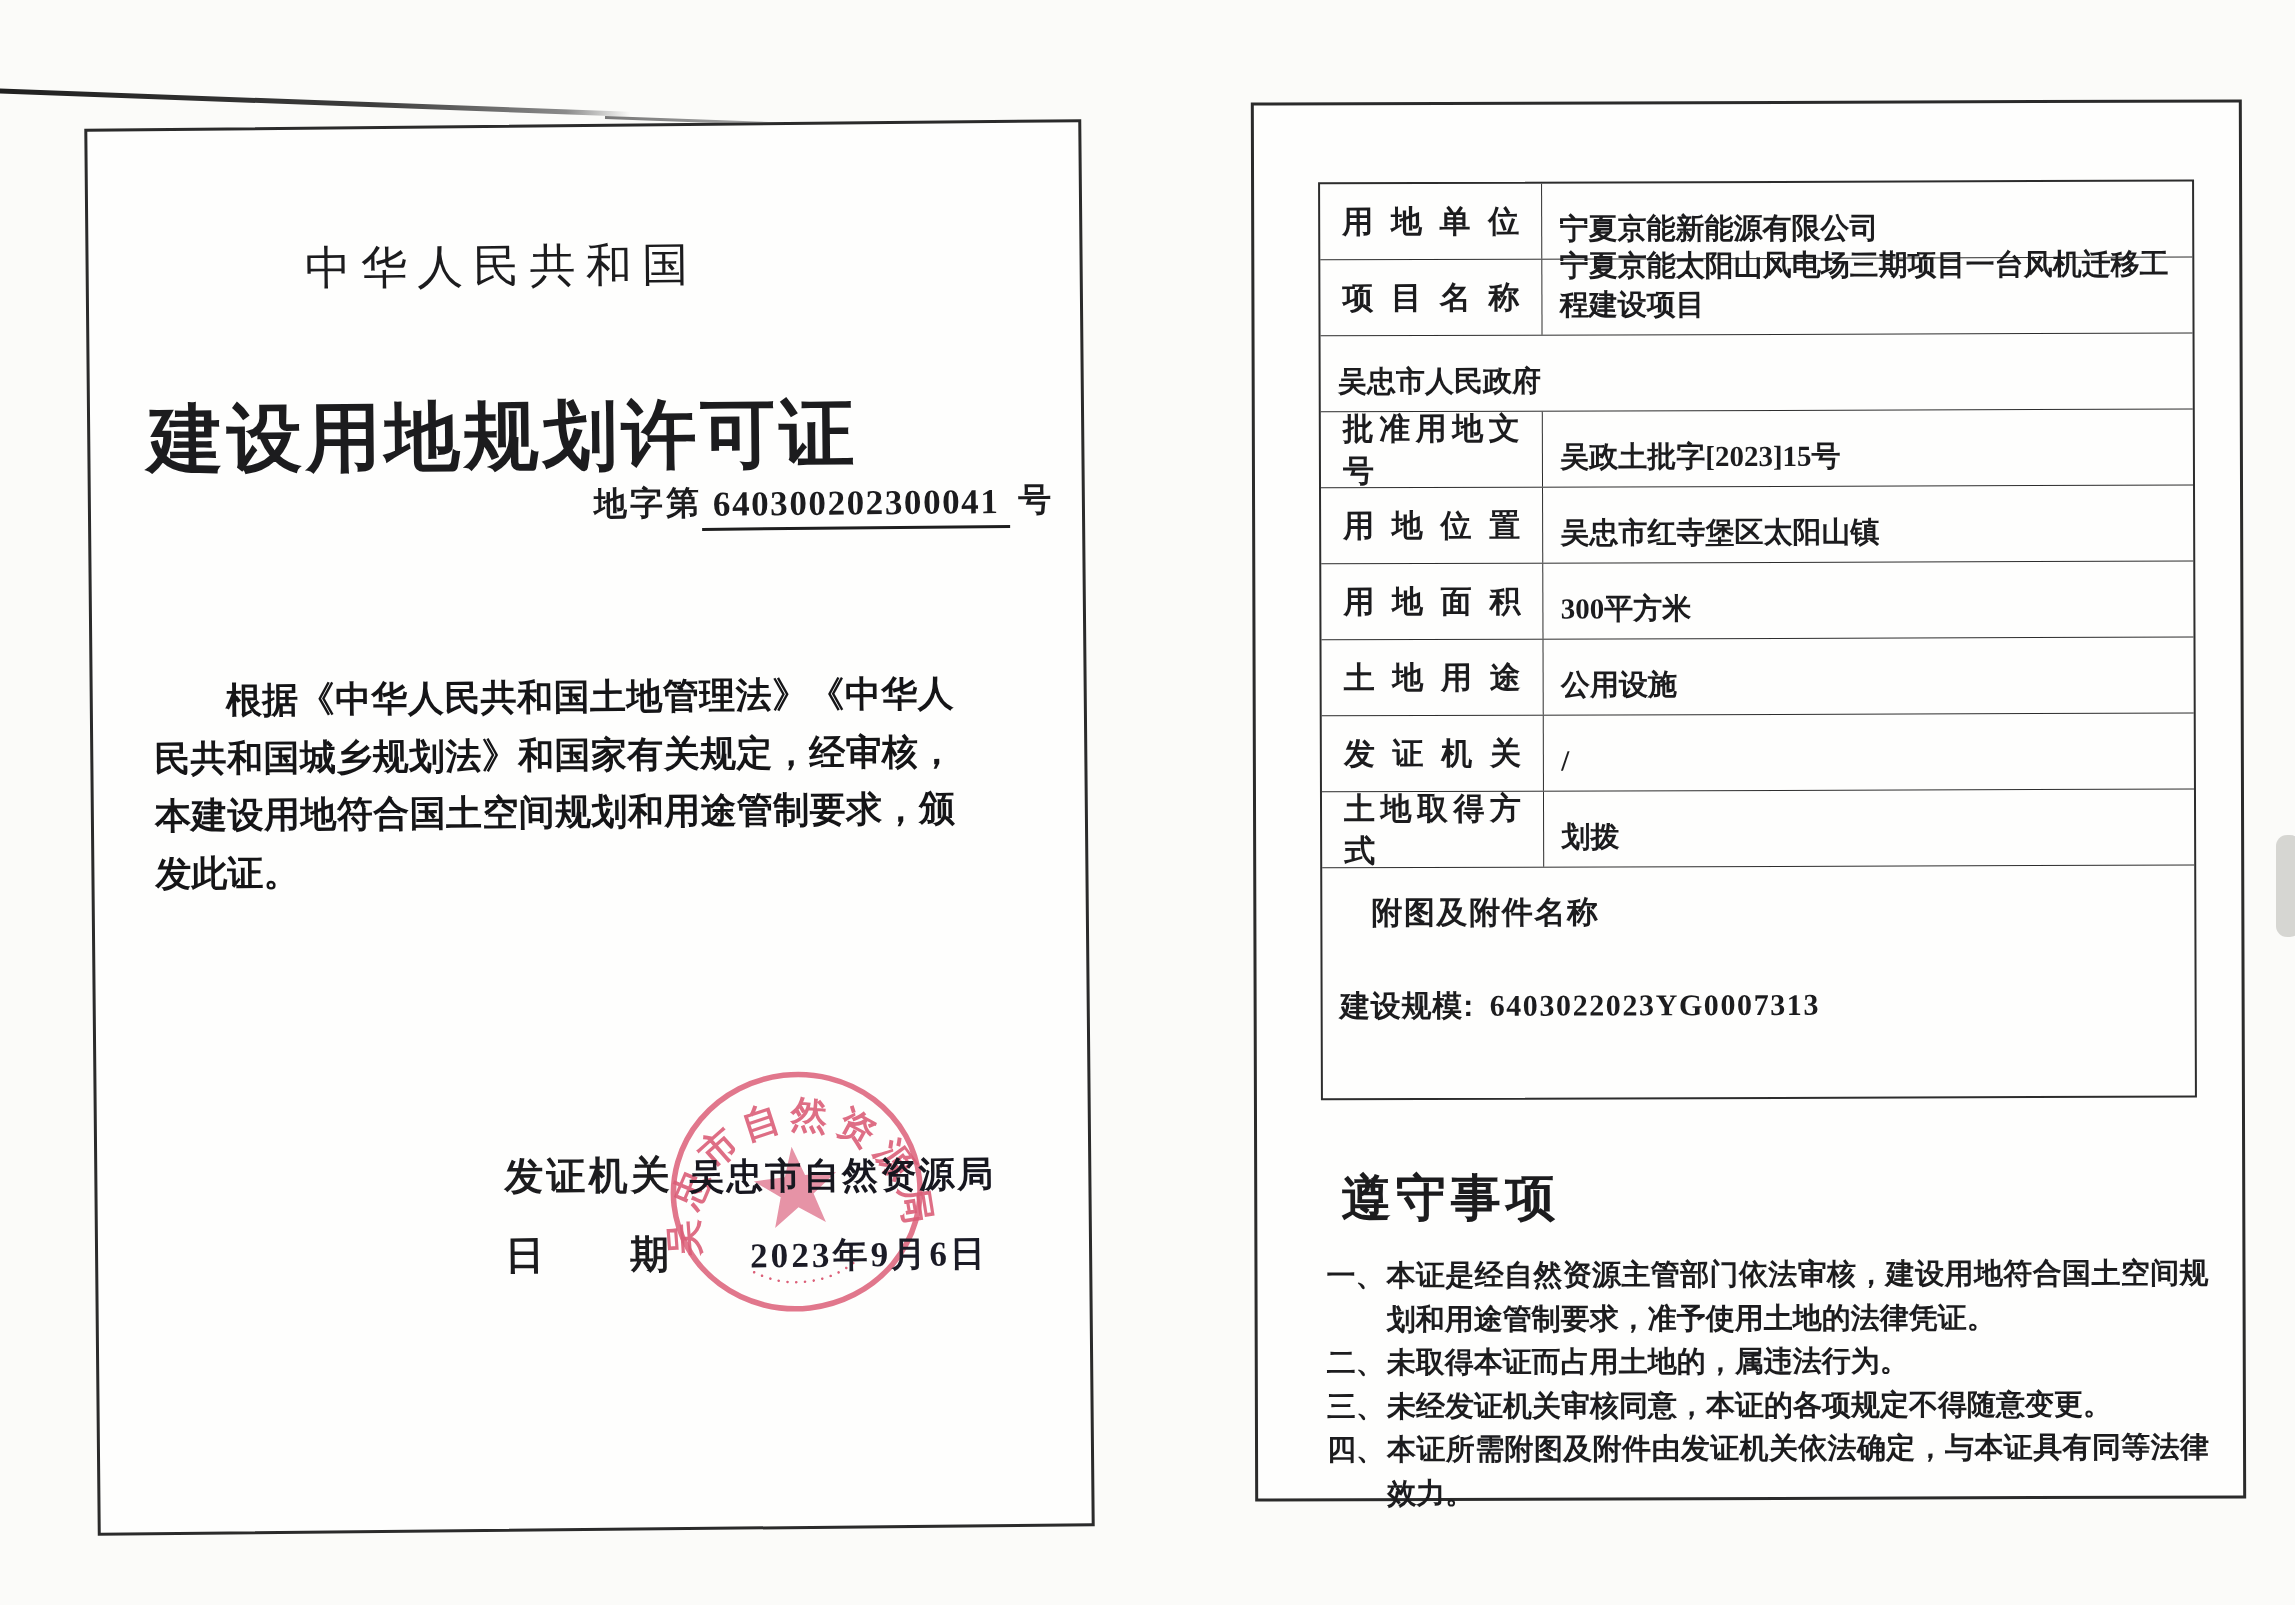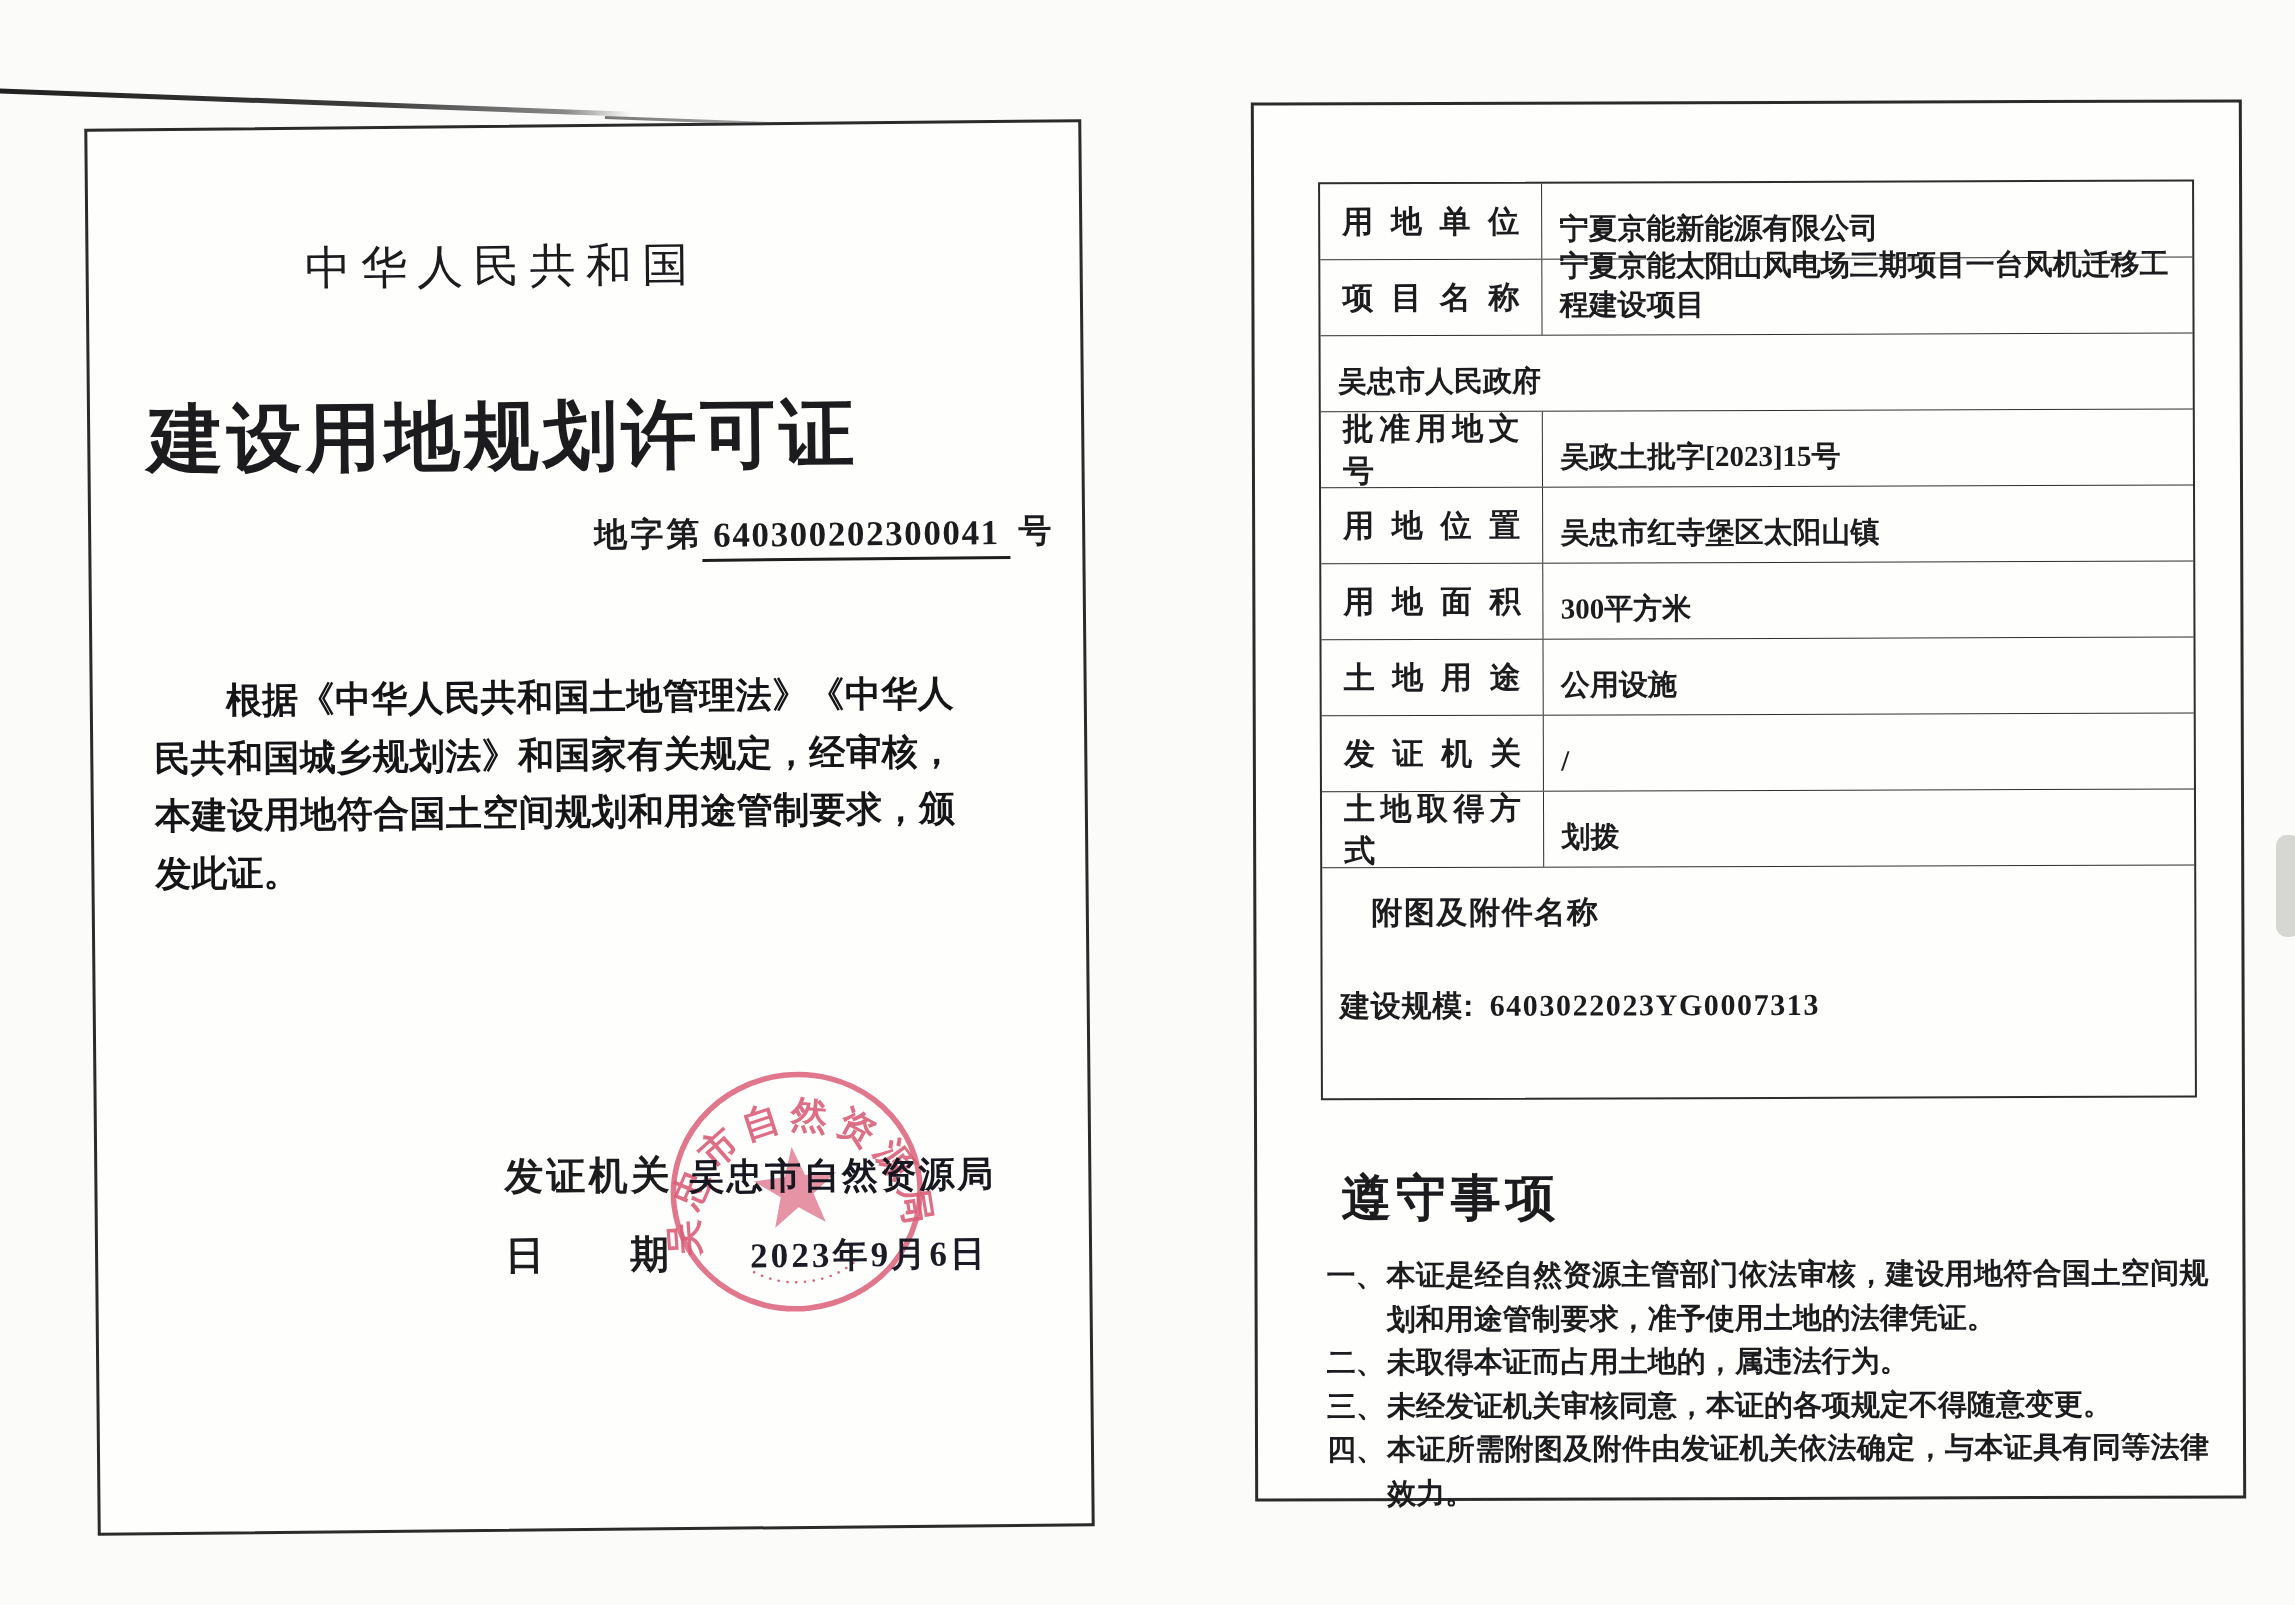--- a/index.html
+++ b/index.html
@@ -22,21 +22,21 @@
   .page{position:absolute;background:#fefefd;border:3.1px solid #2b2b2b;}
   #left-page{left:91px;top:124px;width:997px;height:1407px;transform:rotate(-0.55deg);}
   #right-page{left:1253px;top:101px;width:991px;height:1399px;transform:rotate(-0.18deg);}
 
   
   .country{position:absolute;top:108px;left:3.9px;width:818px;text-align:center;
     font-size:46px;letter-spacing:10.2px;font-weight:500;}
   .cert-title{position:absolute;top:259px;left:7.9px;width:810px;text-align:center;
     font-size:75px;font-weight:700;letter-spacing:3.9px;}
   .serial-row{position:absolute;top:355px;left:503px;display:flex;align-items:flex-end;}
-  .serial-prefix,.serial-suffix{font-family:Liberation Mono, monospace;font-weight:700;font-size:33px;letter-spacing:3.1px;padding-bottom:4.7px;margin-top:31px;}
+  .serial-prefix,.serial-suffix{font-family:Liberation Mono, monospace;font-weight:700;font-size:33px;letter-spacing:3.1px;padding-bottom:4.7px;}
   .serial-number{display:inline-block;min-width:308px;text-align:center;border-bottom:3.1px solid #1e1e1e;
     font-size:35px;font-weight:600;letter-spacing:1.6px;padding:0 6.3px 3.1px;}
   .serial-suffix{margin-left:7.9px;}
   .body-par{position:absolute;top:541px;left:61px;width:800px;
     font-family:var(--sans);font-weight:600;font-size:36px;line-height:1.60;
     text-align:justify;text-indent:2em;color:#151517;}
   .issuer-label{position:absolute;top:1022px;left:407px;font-family:var(--sans);
     font-weight:700;font-size:39px;letter-spacing:3.1px;}
   .issuer-name{position:absolute;top:1027px;left:591px;font-size:36px;font-weight:700;
     letter-spacing:2.4px;color:#17171f;z-index:3;}

